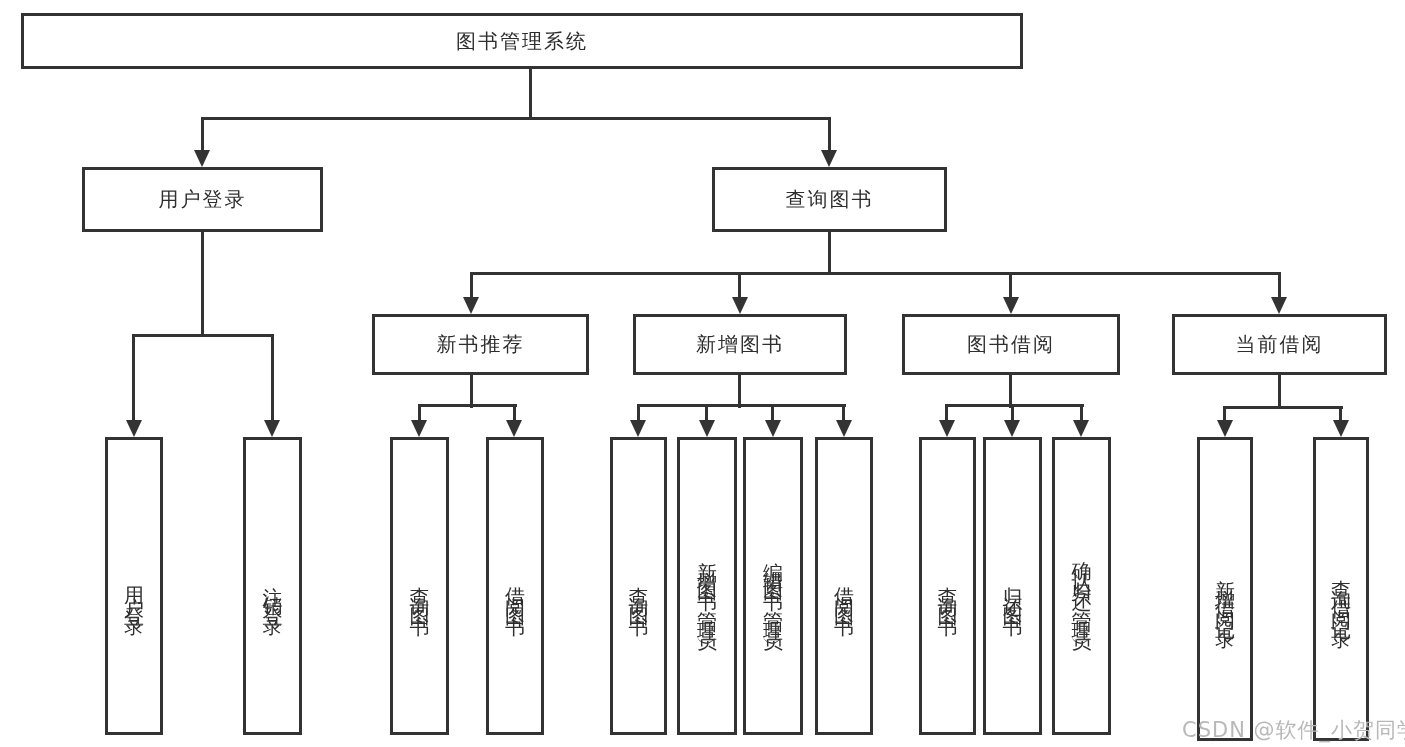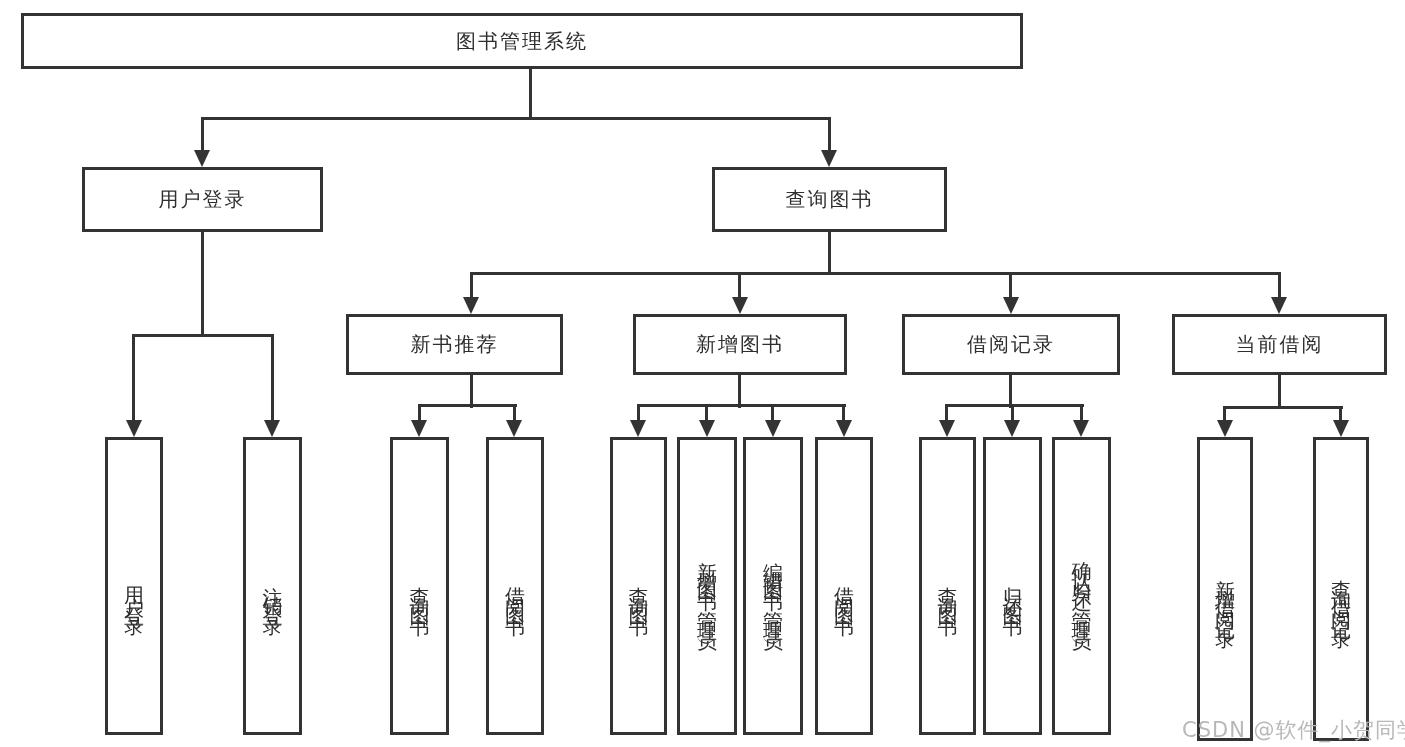--- a/index.html
+++ b/index.html
@@ -87,28 +87,28 @@
   <div class="line" style="left:470px;top:272px;width:811px;height:3px"></div>
   <div class="line" style="left:470px;top:272px;width:3px;height:30px"></div>
   <div class="line" style="left:738px;top:272px;width:3px;height:30px"></div>
   <div class="line" style="left:1009px;top:272px;width:3px;height:30px"></div>
   <div class="line" style="left:1278px;top:272px;width:3px;height:30px"></div>
   <div class="arrow" style="left:463px;top:297px"></div>
   <div class="arrow" style="left:732px;top:297px"></div>
   <div class="arrow" style="left:1003px;top:297px"></div>
   <div class="arrow" style="left:1271px;top:297px"></div>
 
-  <div class="box hbox" style="left:346px;top:314px;width:217px;height:61px">
+  <div class="box hbox" style="left:372px;top:314px;width:217px;height:61px">
     <span class="lbl">新书推荐</span>
   </div>
   <div class="box hbox" style="left:633px;top:314px;width:214px;height:61px">
     <span class="lbl">新增图书</span>
   </div>
   <div class="box hbox" style="left:902px;top:314px;width:218px;height:61px">
-    <span class="lbl">借阅记录</span>
+    <span class="lbl">图书借阅</span>
   </div>
   <div class="box hbox" style="left:1172px;top:314px;width:215px;height:61px">
     <span class="lbl">当前借阅</span>
   </div>
 
   <div class="line" style="left:470px;top:375px;width:3px;height:33px"></div>
   <div class="line" style="left:418px;top:404px;width:99px;height:3px"></div>
   <div class="line" style="left:418px;top:404px;width:3px;height:20px"></div>
   <div class="line" style="left:513px;top:404px;width:3px;height:20px"></div>
   <div class="arrow" style="left:411px;top:420px"></div>

